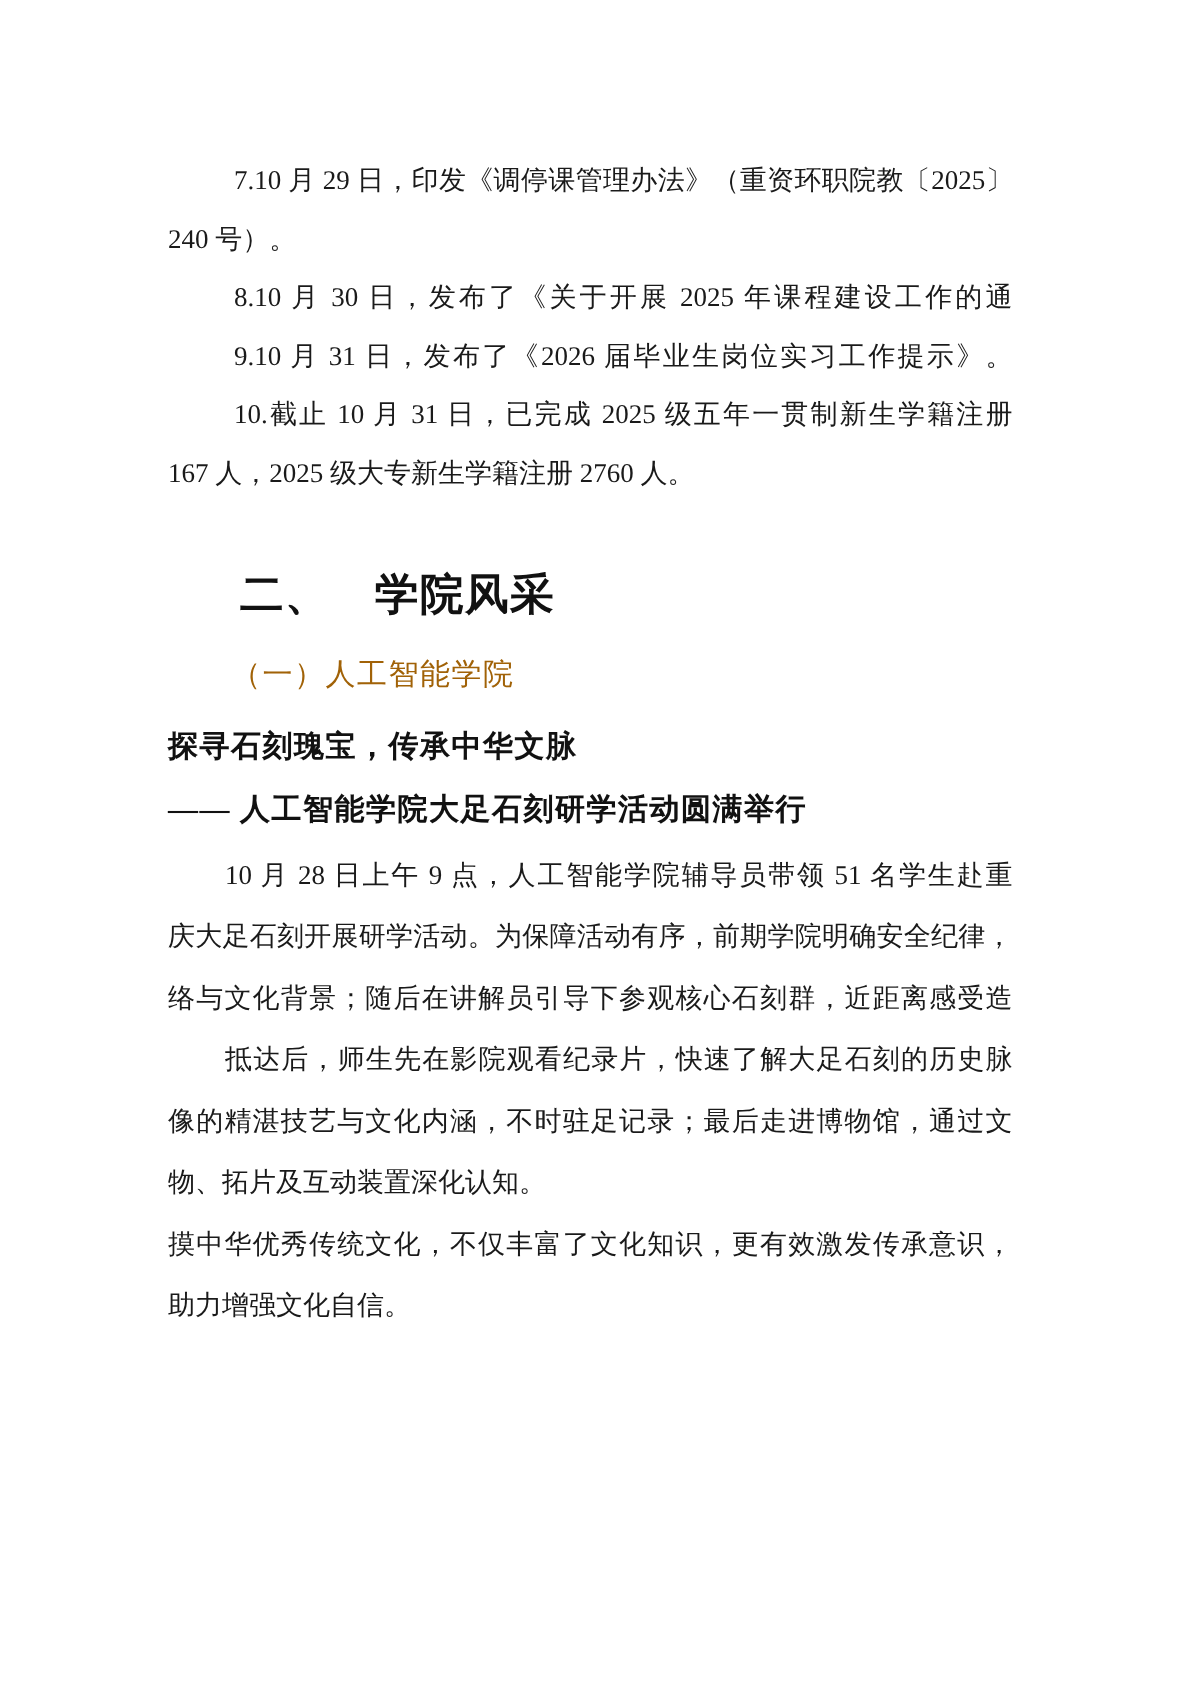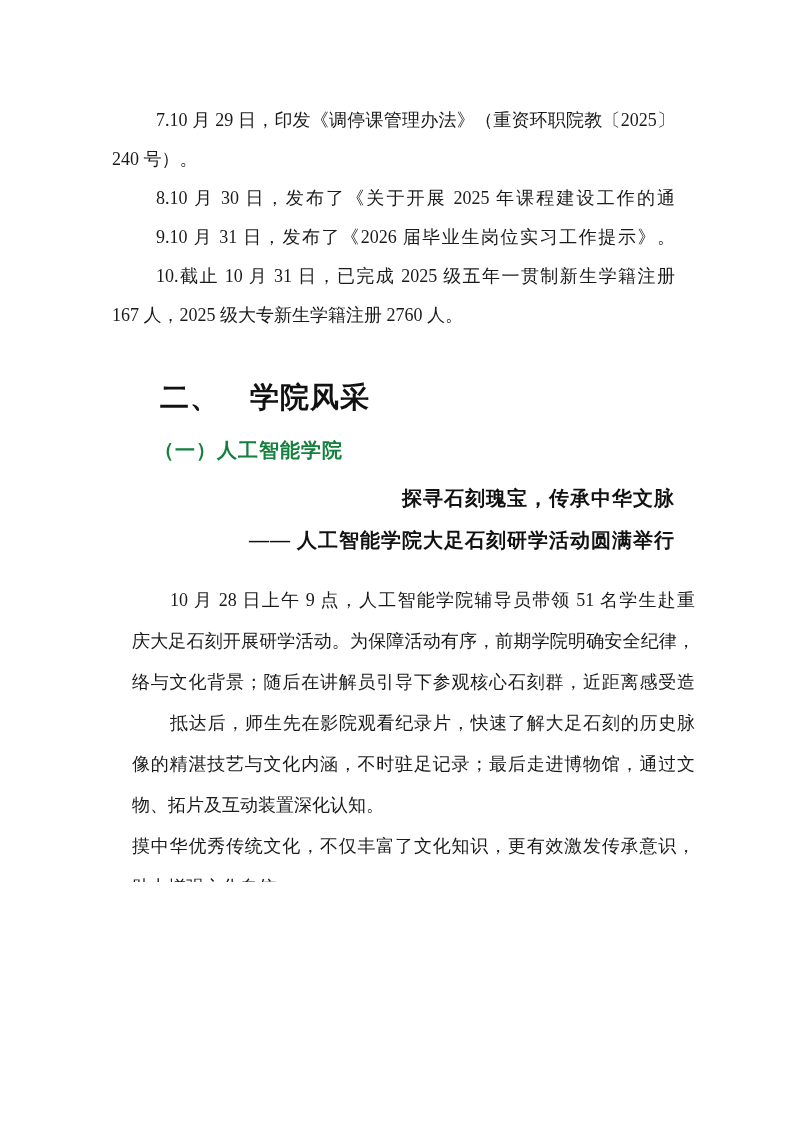--- a/index.html
+++ b/index.html
@@ -15,21 +15,21 @@
   }
   .col {
     position: absolute;
     left: 112px;
     width: 563px;
   }
   
   .notices { top: 101px; }
   .notices .ln { height: 39px; line-height: 39px; }
   
-  .bodytext { top: 580px; margin-left: 20px; }
+  .bodytext { top: 563px; }
   .bodytext .ln { height: 41px; line-height: 41px; }
   .ln {
     font-size: 18px;
     white-space: normal;
     overflow: hidden;
   }
   .j { text-align: justify; text-align-last: justify; }
   .ind-n { padding-left: 44px; }   
   .ind-b { padding-left: 38px; }   
   .h-section {
@@ -37,29 +37,29 @@
     font-family: "Liberation Sans", "DejaVu Sans", sans-serif;
     font-weight: 600;
     font-size: 29px;
     line-height: 30px;
     color: #111111;
     padding-left: 48px;
     letter-spacing: 1px;
   }
   .h-sub {
     top: 436px;
-    font-weight: 700;
+    font-weight: 400;
     font-size: 20px;
     line-height: 28px;
-    color: #15803d;
+    color: #a16207;
     padding-left: 42px;
     letter-spacing: 1px;
   }
   .t-center {
-    text-align: right;
+    text-align: left;
     font-weight: 700;
     font-size: 20px;
     line-height: 28px;
     color: #111111;
     letter-spacing: 1px;
   }
   .t1 { top: 484px; }
   .t2 { top: 526px; }
 </style>
 </head>

